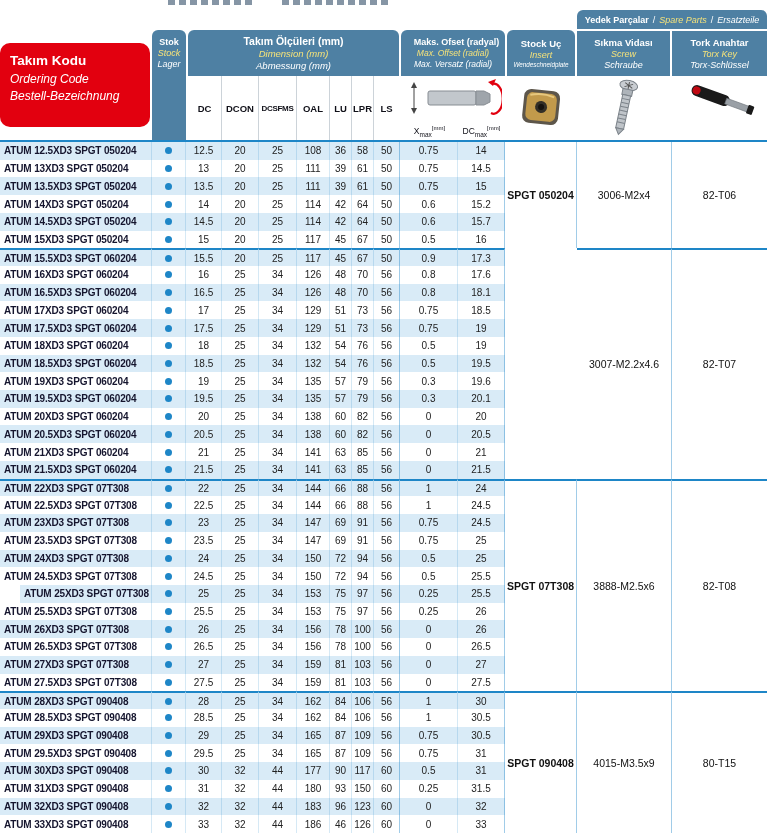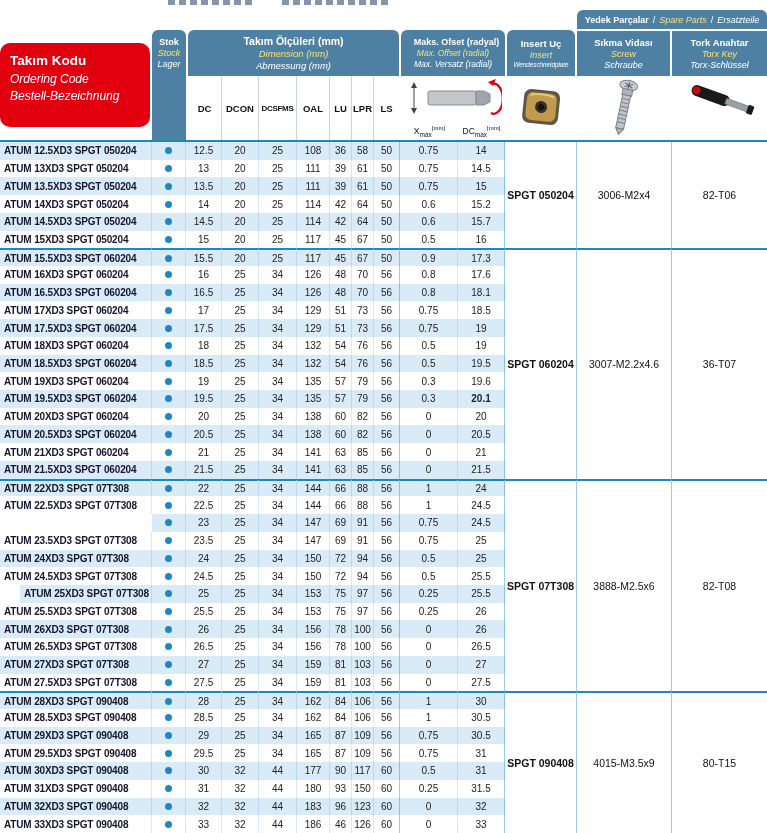--- a/index.html
+++ b/index.html
@@ -122,21 +122,21 @@
       <path d="M88 6 a9 15 0 1 1 -1 29" stroke="#E2000F" stroke-width="2.2" fill="none"></path>
       <path d="M84 4 l8 -3 l-3 7 z" fill="#E2000F"></path>
     </svg>
   </div>
   <div class="off-labels">
     <span class="off-x"><span>X</span><sub>max</sub><span class="unit">[mm]</span></span>
     <span class="off-dc"><span>DC</span><sub>max</sub><span class="unit">[mm]</span></span>
   </div>
 
   <div class="hd-band ins-band rtop">
-    <div class="bl1">Insert Uç</div>
+    <div class="bl1">Stock Uç</div>
     <div class="bl2">Insert</div>
     <div class="bl3">Wendeschneidplate</div>
   </div>
   <div class="img-zone ins-zone">
     <svg width="46" height="42" viewBox="0 0 46 42">
       <g transform="rotate(6 23 21)">
         <rect x="5" y="3" width="36" height="34" rx="7" fill="#5d564a"></rect>
         <rect x="8" y="6" width="30" height="28" rx="6" fill="#c29a4b"></rect>
         <path d="M11 9 q12 -4 24 0" stroke="#e7c87e" fill="none" stroke-width="2"></path>
         <circle cx="23" cy="20" r="6" fill="#332f27"></circle>
@@ -376,21 +376,21 @@
         <span class="dot"></span>
       </div>
       <div class="cell c-num alt" style="grid-area: 15 / 3;">19.5</div>
       <div class="cell c-num alt" style="grid-area: 15 / 4;">25</div>
       <div class="cell c-num alt" style="grid-area: 15 / 5;">34</div>
       <div class="cell c-num alt" style="grid-area: 15 / 6;">135</div>
       <div class="cell c-num alt" style="grid-area: 15 / 7;">57</div>
       <div class="cell c-num alt" style="grid-area: 15 / 8;">79</div>
       <div class="cell c-num major alt" style="grid-area: 15 / 9;">56</div>
       <div class="cell c-num alt" style="grid-area: 15 / 10;">0.3</div>
-      <div class="cell c-num major alt" style="grid-area: 15 / 11; font-weight: bold;">20.1</div>
+      <div class="cell c-num major alt" style="grid-area: 15 / 11;">20.1</div>
       <div class="cell c-code" style="grid-area: 16 / 1;">ATUM 20XD3 SPGT 060204</div>
       <div class="cell c-dot" style="grid-area: 16 / 2;">
         <span class="dot"></span>
       </div>
       <div class="cell c-num" style="grid-area: 16 / 3;">20</div>
       <div class="cell c-num" style="grid-area: 16 / 4;">25</div>
       <div class="cell c-num" style="grid-area: 16 / 5;">34</div>
       <div class="cell c-num" style="grid-area: 16 / 6;">138</div>
       <div class="cell c-num" style="grid-area: 16 / 7;">60</div>
       <div class="cell c-num" style="grid-area: 16 / 8;">82</div>
@@ -429,23 +429,22 @@
       </div>
       <div class="cell c-num alt" style="grid-area: 19 / 3;">21.5</div>
       <div class="cell c-num alt" style="grid-area: 19 / 4;">25</div>
       <div class="cell c-num alt" style="grid-area: 19 / 5;">34</div>
       <div class="cell c-num alt" style="grid-area: 19 / 6;">141</div>
       <div class="cell c-num alt" style="grid-area: 19 / 7;">63</div>
       <div class="cell c-num alt" style="grid-area: 19 / 8;">85</div>
       <div class="cell c-num major alt" style="grid-area: 19 / 9;">56</div>
       <div class="cell c-num alt" style="grid-area: 19 / 10;">0</div>
       <div class="cell c-num major alt" style="grid-area: 19 / 11;">21.5</div>
-      <div class="cell group-cell c-insert gsep" style="grid-area: 7 / 12 / span 13;">SPGT 060204</div>
       <div class="cell group-cell c-screw gsep" style="grid-area: 7 / 13 / span 13;">3007-M2.2x4.6</div>
-      <div class="cell group-cell c-torx gsep" style="grid-area: 7 / 14 / span 13;">36-T07</div>
+      <div class="cell group-cell c-torx gsep" style="grid-area: 7 / 14 / span 13;">82-T07</div>
       <div class="cell c-code alt gsep" style="grid-area: 20 / 1;">ATUM 22XD3 SPGT 07T308</div>
       <div class="cell c-dot alt gsep" style="grid-area: 20 / 2;">
         <span class="dot"></span>
       </div>
       <div class="cell c-num alt gsep" style="grid-area: 20 / 3;">22</div>
       <div class="cell c-num alt gsep" style="grid-area: 20 / 4;">25</div>
       <div class="cell c-num alt gsep" style="grid-area: 20 / 5;">34</div>
       <div class="cell c-num alt gsep" style="grid-area: 20 / 6;">144</div>
       <div class="cell c-num alt gsep" style="grid-area: 20 / 7;">66</div>
       <div class="cell c-num alt gsep" style="grid-area: 20 / 8;">88</div>
@@ -458,20 +457,21 @@
       </div>
       <div class="cell c-num" style="grid-area: 21 / 3;">22.5</div>
       <div class="cell c-num" style="grid-area: 21 / 4;">25</div>
       <div class="cell c-num" style="grid-area: 21 / 5;">34</div>
       <div class="cell c-num" style="grid-area: 21 / 6;">144</div>
       <div class="cell c-num" style="grid-area: 21 / 7;">66</div>
       <div class="cell c-num" style="grid-area: 21 / 8;">88</div>
       <div class="cell c-num major" style="grid-area: 21 / 9;">56</div>
       <div class="cell c-num" style="grid-area: 21 / 10;">1</div>
       <div class="cell c-num major" style="grid-area: 21 / 11;">24.5</div>
+      <div class="cell c-code alt" style="grid-area: 22 / 1;">ATUM 23XD3 SPGT 07T308</div>
       <div class="cell c-dot alt" style="grid-area: 22 / 2;">
         <span class="dot"></span>
       </div>
       <div class="cell c-num alt" style="grid-area: 22 / 3;">23</div>
       <div class="cell c-num alt" style="grid-area: 22 / 4;">25</div>
       <div class="cell c-num alt" style="grid-area: 22 / 5;">34</div>
       <div class="cell c-num alt" style="grid-area: 22 / 6;">147</div>
       <div class="cell c-num alt" style="grid-area: 22 / 7;">69</div>
       <div class="cell c-num alt" style="grid-area: 22 / 8;">91</div>
       <div class="cell c-num major alt" style="grid-area: 22 / 9;">56</div>

